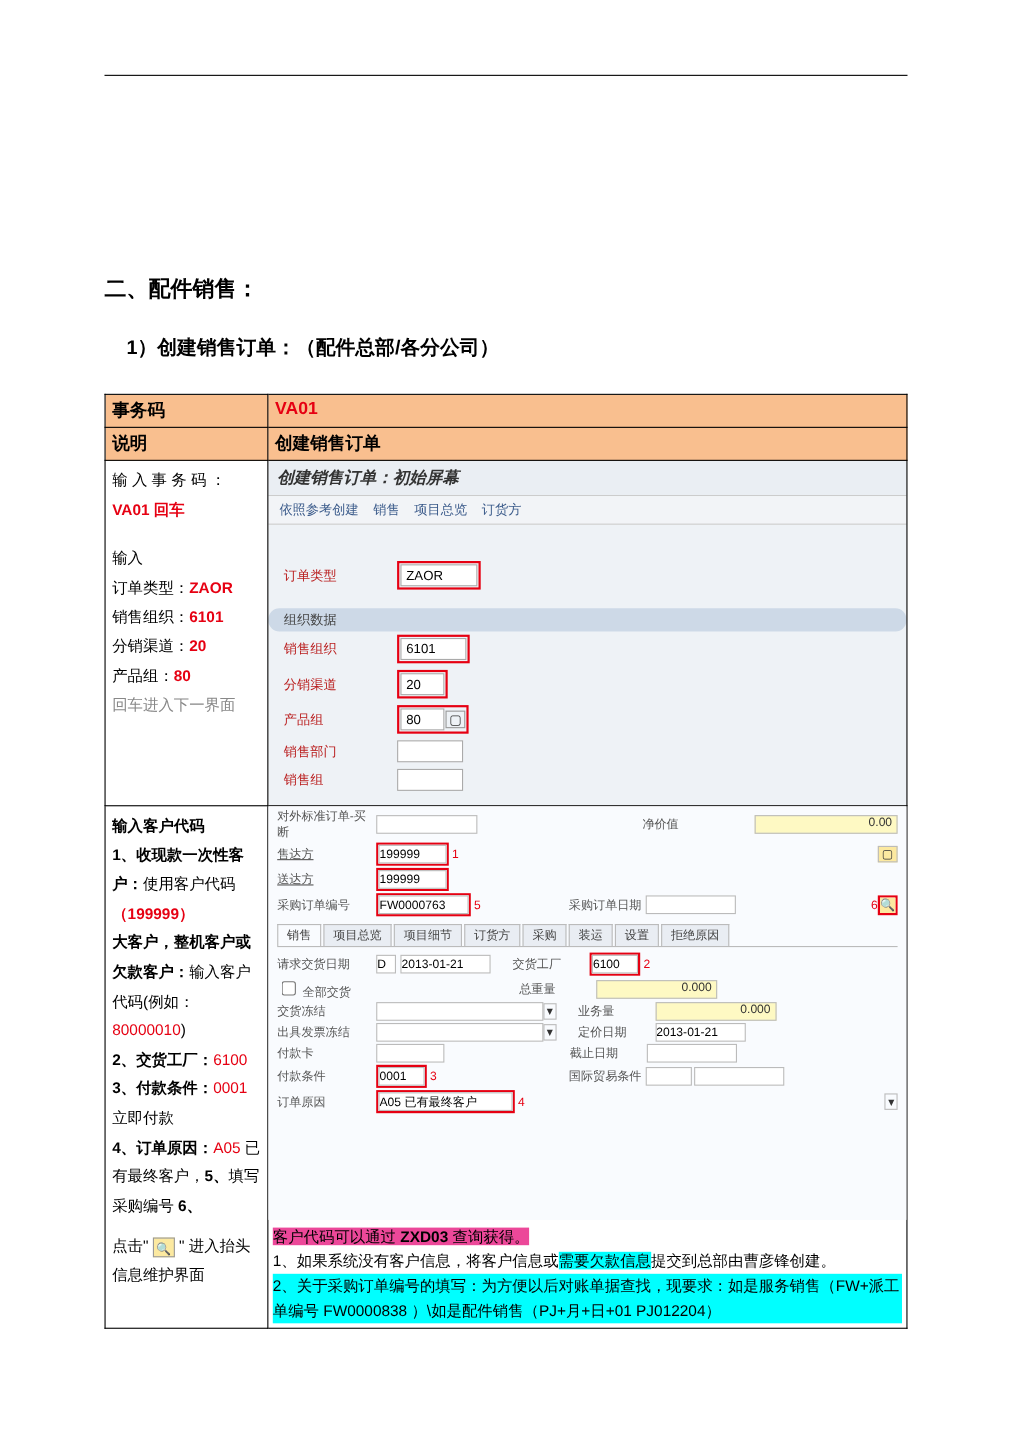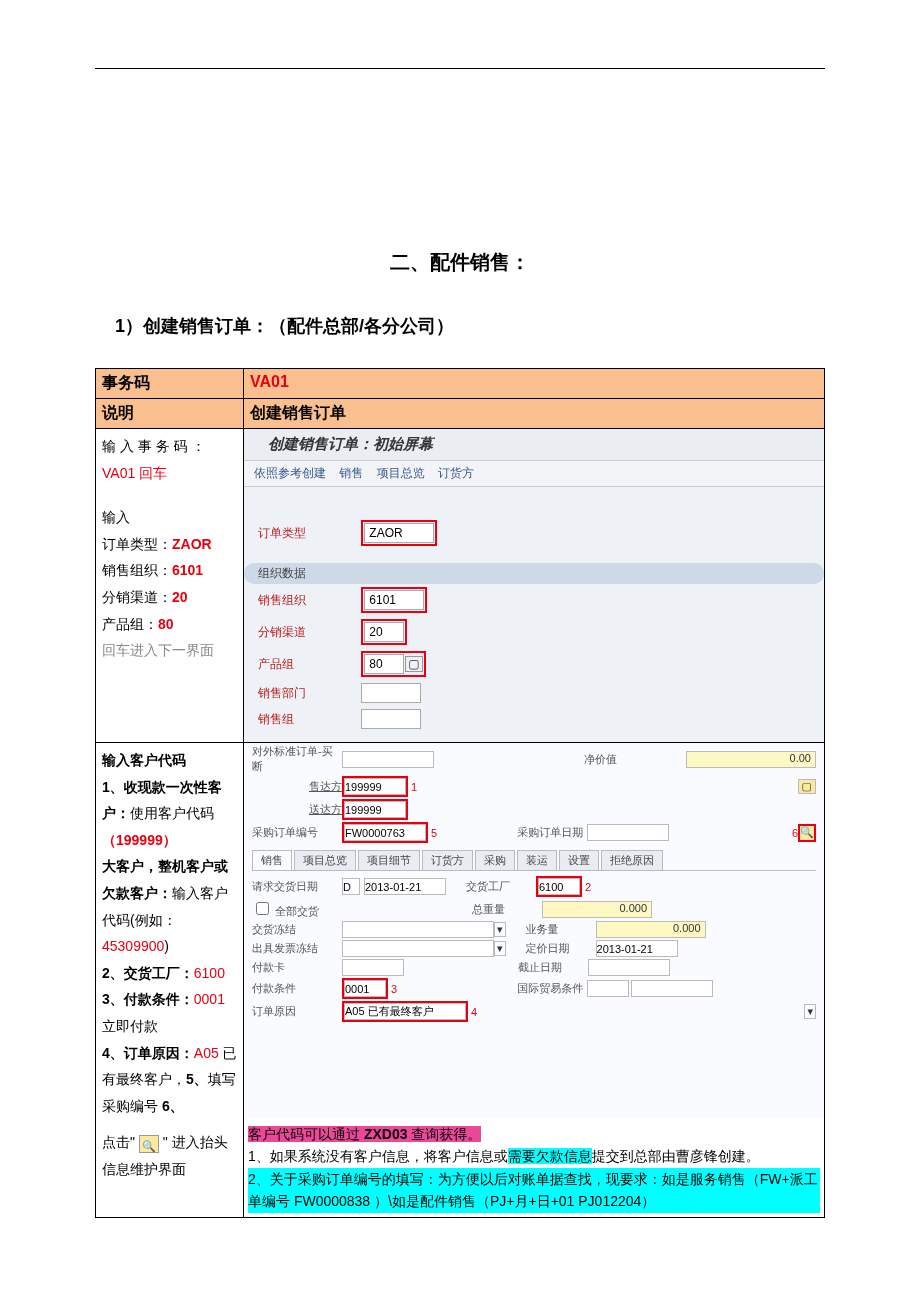--- a/index.html
+++ b/index.html
@@ -12,22 +12,21 @@
     box-sizing: border-box;
   }
   hr.header-line {
     border: none;
     border-top: 1px solid #000;
     margin-bottom: 180px;
   }
   h2.section-title {
     font-size: 20px;
     font-weight: bold;
-    margin: 0 0 38px 0;
-    text-align: center;
+    margin: 0 0 28px 0;
   }
   h3.subsection-title {
     font-size: 18px;
     font-weight: bold;
     margin: 0 0 30px 20px;
   }
   table.main-table {
     border-collapse: collapse;
     width: 100%;
     border: 1px solid #000;
@@ -55,21 +54,21 @@
   .gray { color: #888; }
 
   
   .sap1 {
     background: #eef2f6;
     font-size: 12px;
     color: #333;
   }
   .sap1 .title-bar {
     background: #eaeef3;
-    padding: 6px 24px;
+    padding: 6px 8px;
     font-size: 15px;
     font-weight: bold;
     font-style: italic;
     color: #333;
     border-bottom: 1px solid #ccc;
   }
   .sap1 .toolbar {
     padding: 4px 10px;
     border-bottom: 1px solid #ccc;
     background: #f2f4f7;
@@ -130,21 +129,21 @@
   }
   .sap2 .tab.active { background: #f9fbfe; }
   .sap2 .rightval {
     text-align: right;
     border: 1px solid #bbb;
     background: #fef9c3;
     padding: 0 4px;
     height: 15px;
     font-size: 11px;
   }
-  .sap2 .underline { text-decoration: underline; text-align: right; }
+  .sap2 .underline { text-decoration: underline; }
 
   
   .notes {
     font-size: 14px;
     line-height: 1.6;
     padding: 4px;
   }
   .hl-yellow { background: #ec4899; }
   .hl-cyan { background: #00ffff; }
   .small-icon-box {
@@ -175,21 +174,21 @@
   </tr>
 
   <tr class="header-row">
     <td>说明</td>
     <td>创建销售订单</td>
   </tr>
 
   <tr>
     <td class="col-left">
       <div><span>输 入 事 务 码 ：</span></div>
-      <div><span class="red" style="font-weight:normal;text-align:center;">VA01 回车</span></div>
+      <div><span class="red" style="font-weight:bold;text-align:center;">VA01 回车</span></div>
       <div style="height:18px;"></div>
       <div>输入</div>
       <div><span>订单类型：</span><span class="red" style="font-weight:bold;">ZAOR</span></div>
       <div><span>销售组织：</span><span class="red" style="font-weight:bold;">6101</span></div>
       <div><span>分销渠道：</span><span class="red" style="font-weight:bold;">20</span></div>
       <div><span>产品组：</span><span class="red" style="font-weight:bold;">80</span></div>
       <div class="gray">回车进入下一界面</div>
     </td>
     <td class="col-right">
       <div class="sap1">
@@ -229,21 +228,21 @@
         </div>
         <div style="height:10px;"></div>
       </div>
     </td>
   </tr>
 
   <tr>
     <td class="col-left">
       <div style="font-weight:bold;">输入客户代码</div>
       <div><b>1、收现款一次性客户：</b><span>使用客户代码</span><span class="red" style="font-weight:bold;">（199999）</span></div>
-      <div><b>大客户，整机客户或欠款客户：</b><span>输入客户代码(例如：</span><span class="red">45309900</span><span>)</span></div>
+      <div><b>大客户，整机客户或欠款客户：</b><span>输入客户代码(例如：</span><span class="red">80000010</span><span>)</span></div>
       <div><b>2、交货工厂：</b><span class="red">6100</span></div>
       <div><b>3、付款条件：</b><span class="red">0001</span> <span>立即付款</span></div>
       <div><b>4、订单原因：</b><span class="red">A05</span> <span>已有最终客户，</span><b>5、</b><span>填写采购编号</span> <b>6、</b></div>
       <div style="height:10px;"></div>
       <div>
         <span>点击"</span>
         <span class="small-icon-box">🔍</span>
         <span>"   进入抬头信息维护界面</span>
       </div>
     </td>

